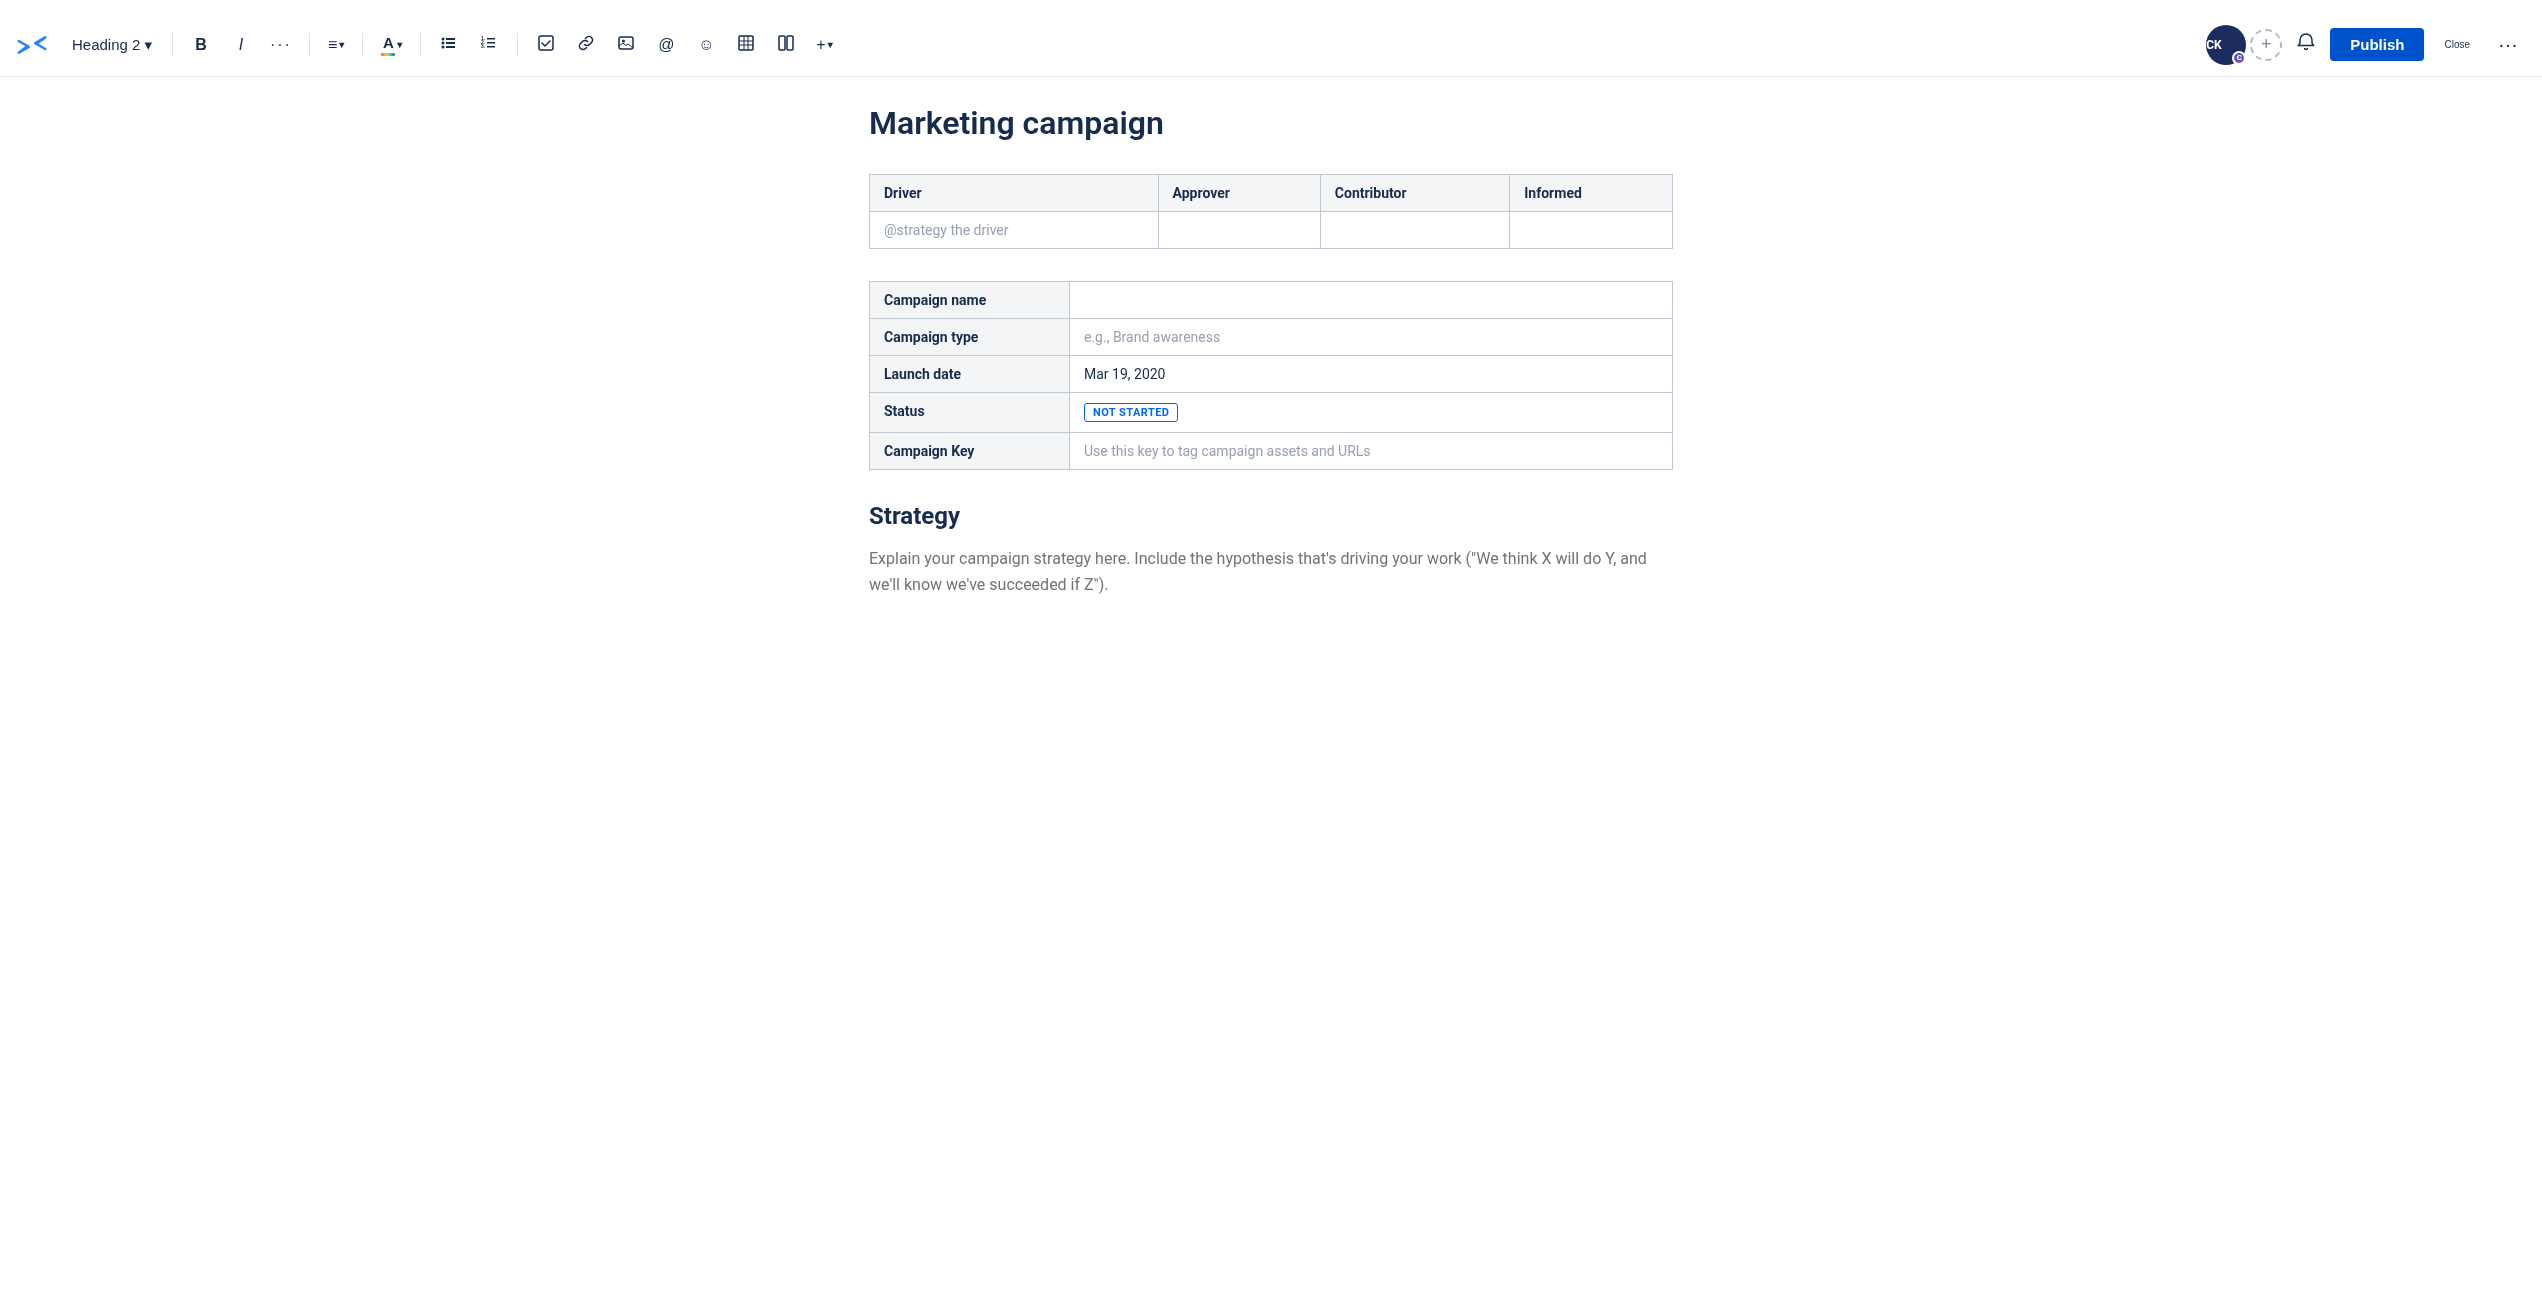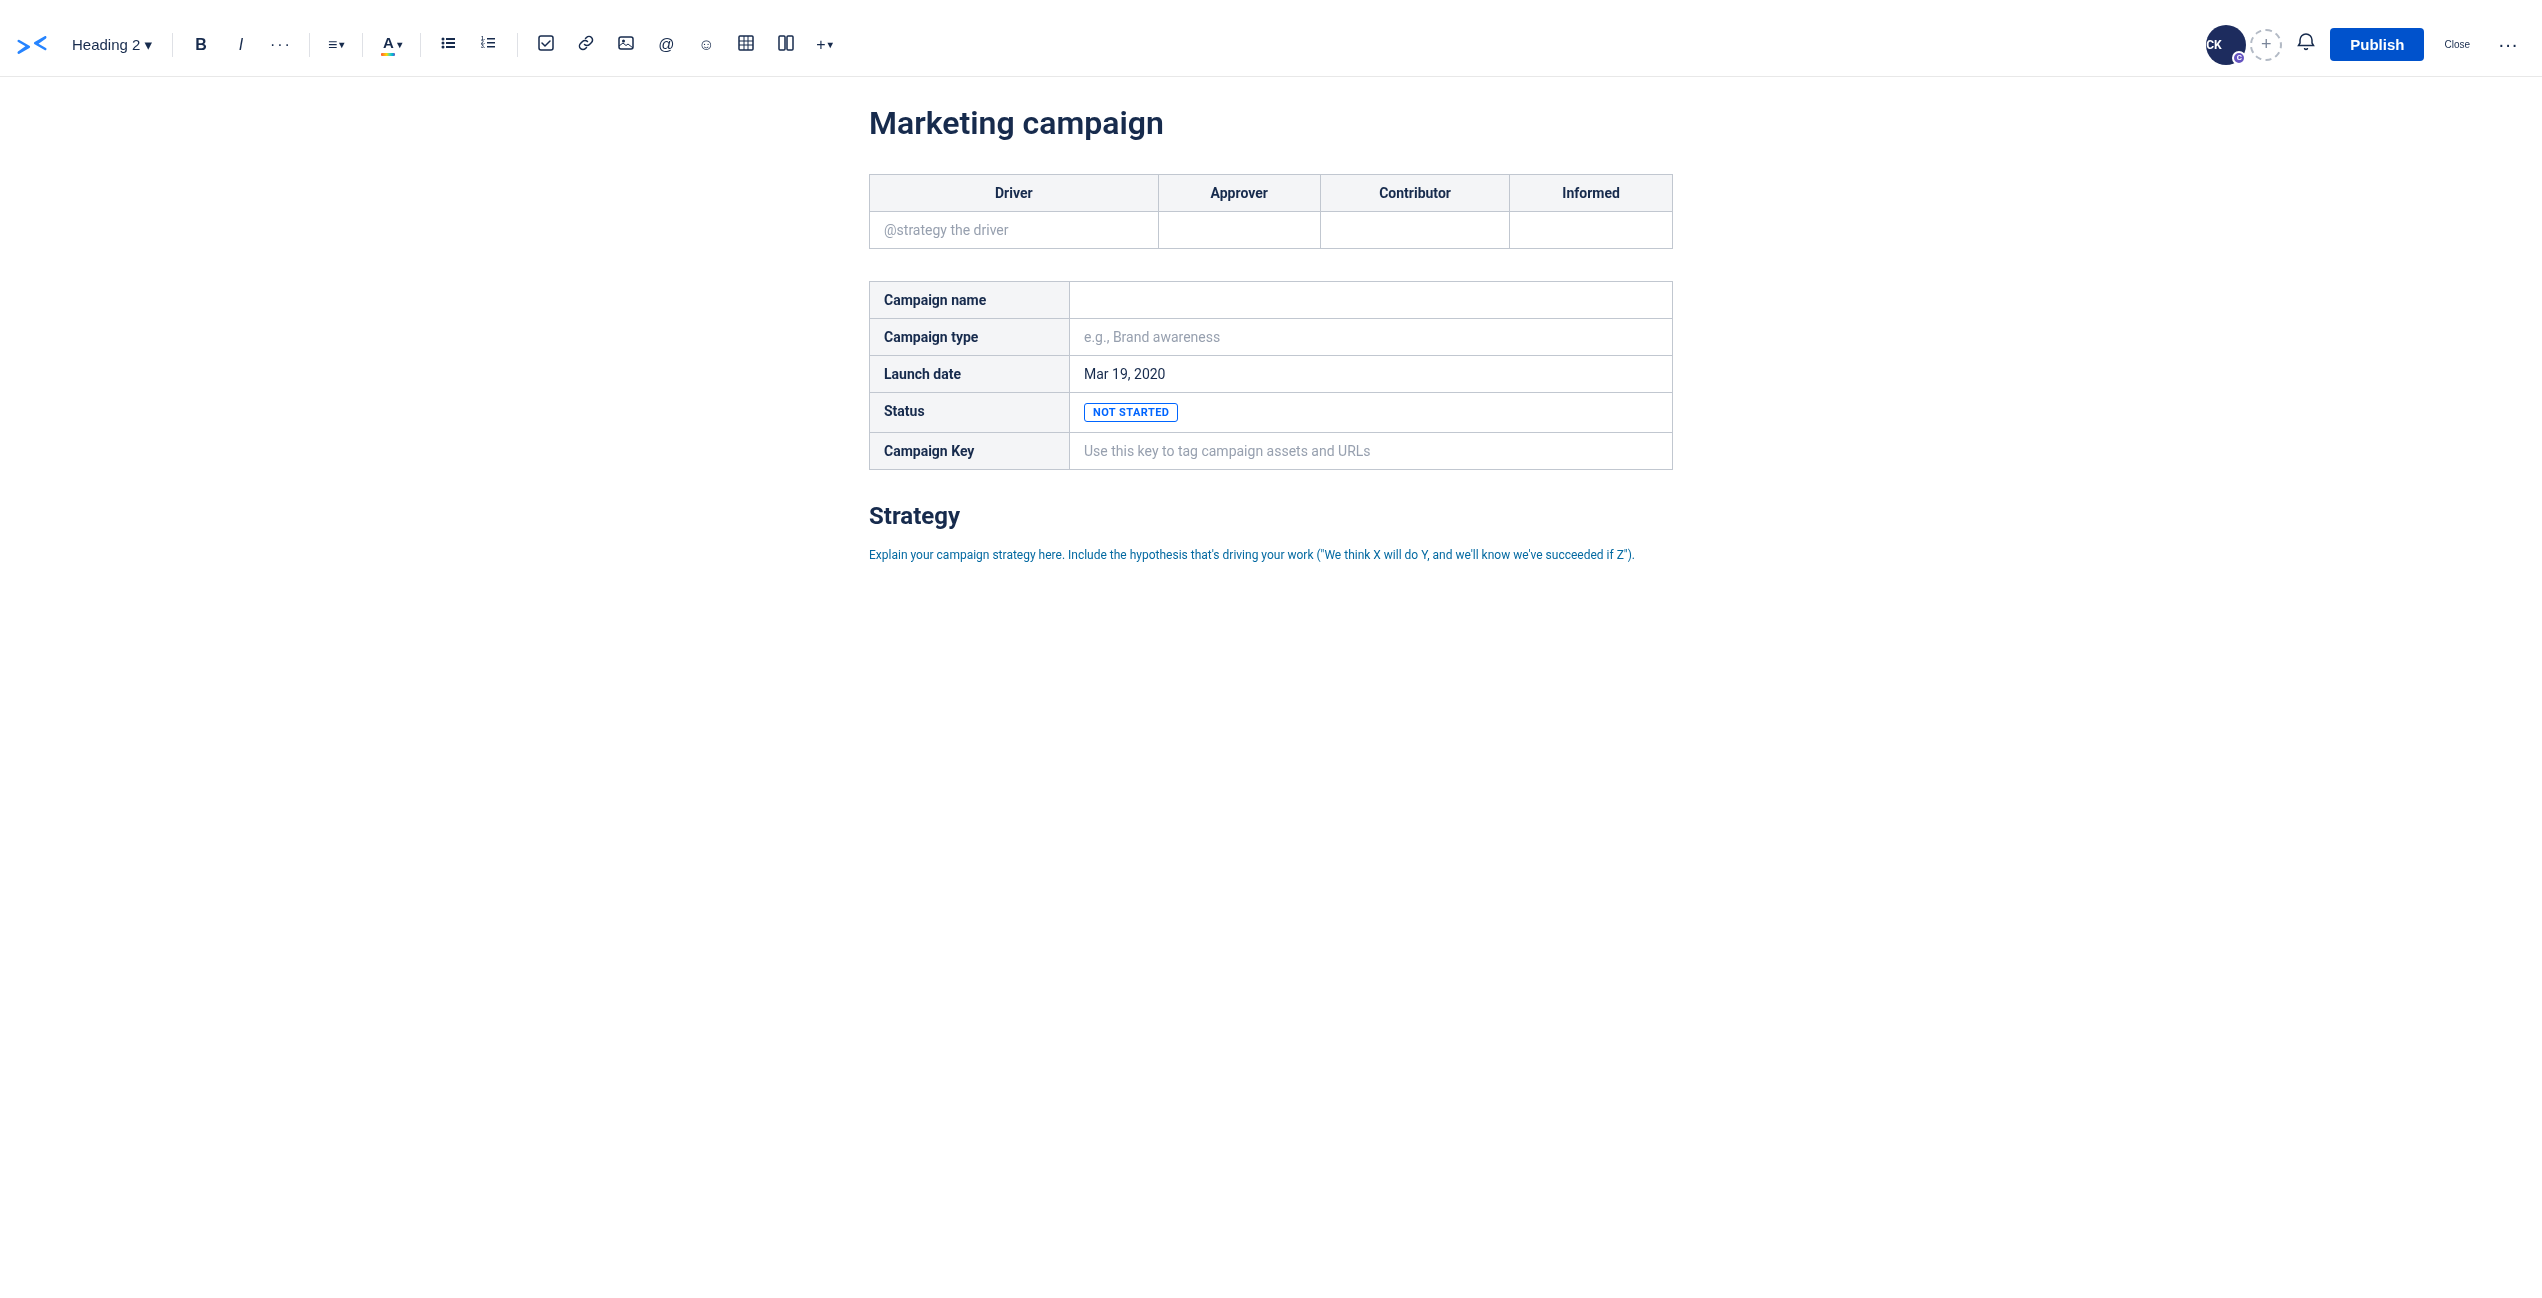--- a/index.html
+++ b/index.html
@@ -176,21 +176,21 @@
       margin-bottom: 32px;
       overflow: hidden;
     }
     table {
       width: 100%;
       border-collapse: collapse;
       border: 1px solid #c1c7d0;
     }
     th {
       background: #f4f5f7;
-      text-align: center;
+      text-align: left;
       padding: 10px 14px;
       font-weight: 700;
       font-size: 14px;
       color: #172b4d;
       border: 1px solid #c1c7d0;
     }
     td {
       padding: 10px 14px;
       border: 1px solid #c1c7d0;
       font-size: 14px;
@@ -222,22 +222,22 @@
     }
 
     .section-heading {
       font-size: 24px;
       font-weight: 700;
       color: #172b4d;
       margin-bottom: 16px;
       margin-top: 8px;
     }
     .section-body {
-      font-size: 12px;
-      color: #0369a1;
+      font-size: 16px;
+      color: #737373;
       line-height: 1.6;
     }
   </style>
 </head>
 <body>
 
 <div class="toolbar">
 
   <div class="toolbar-logo">
     <svg viewBox="0 0 32 32" width="32" height="32">

